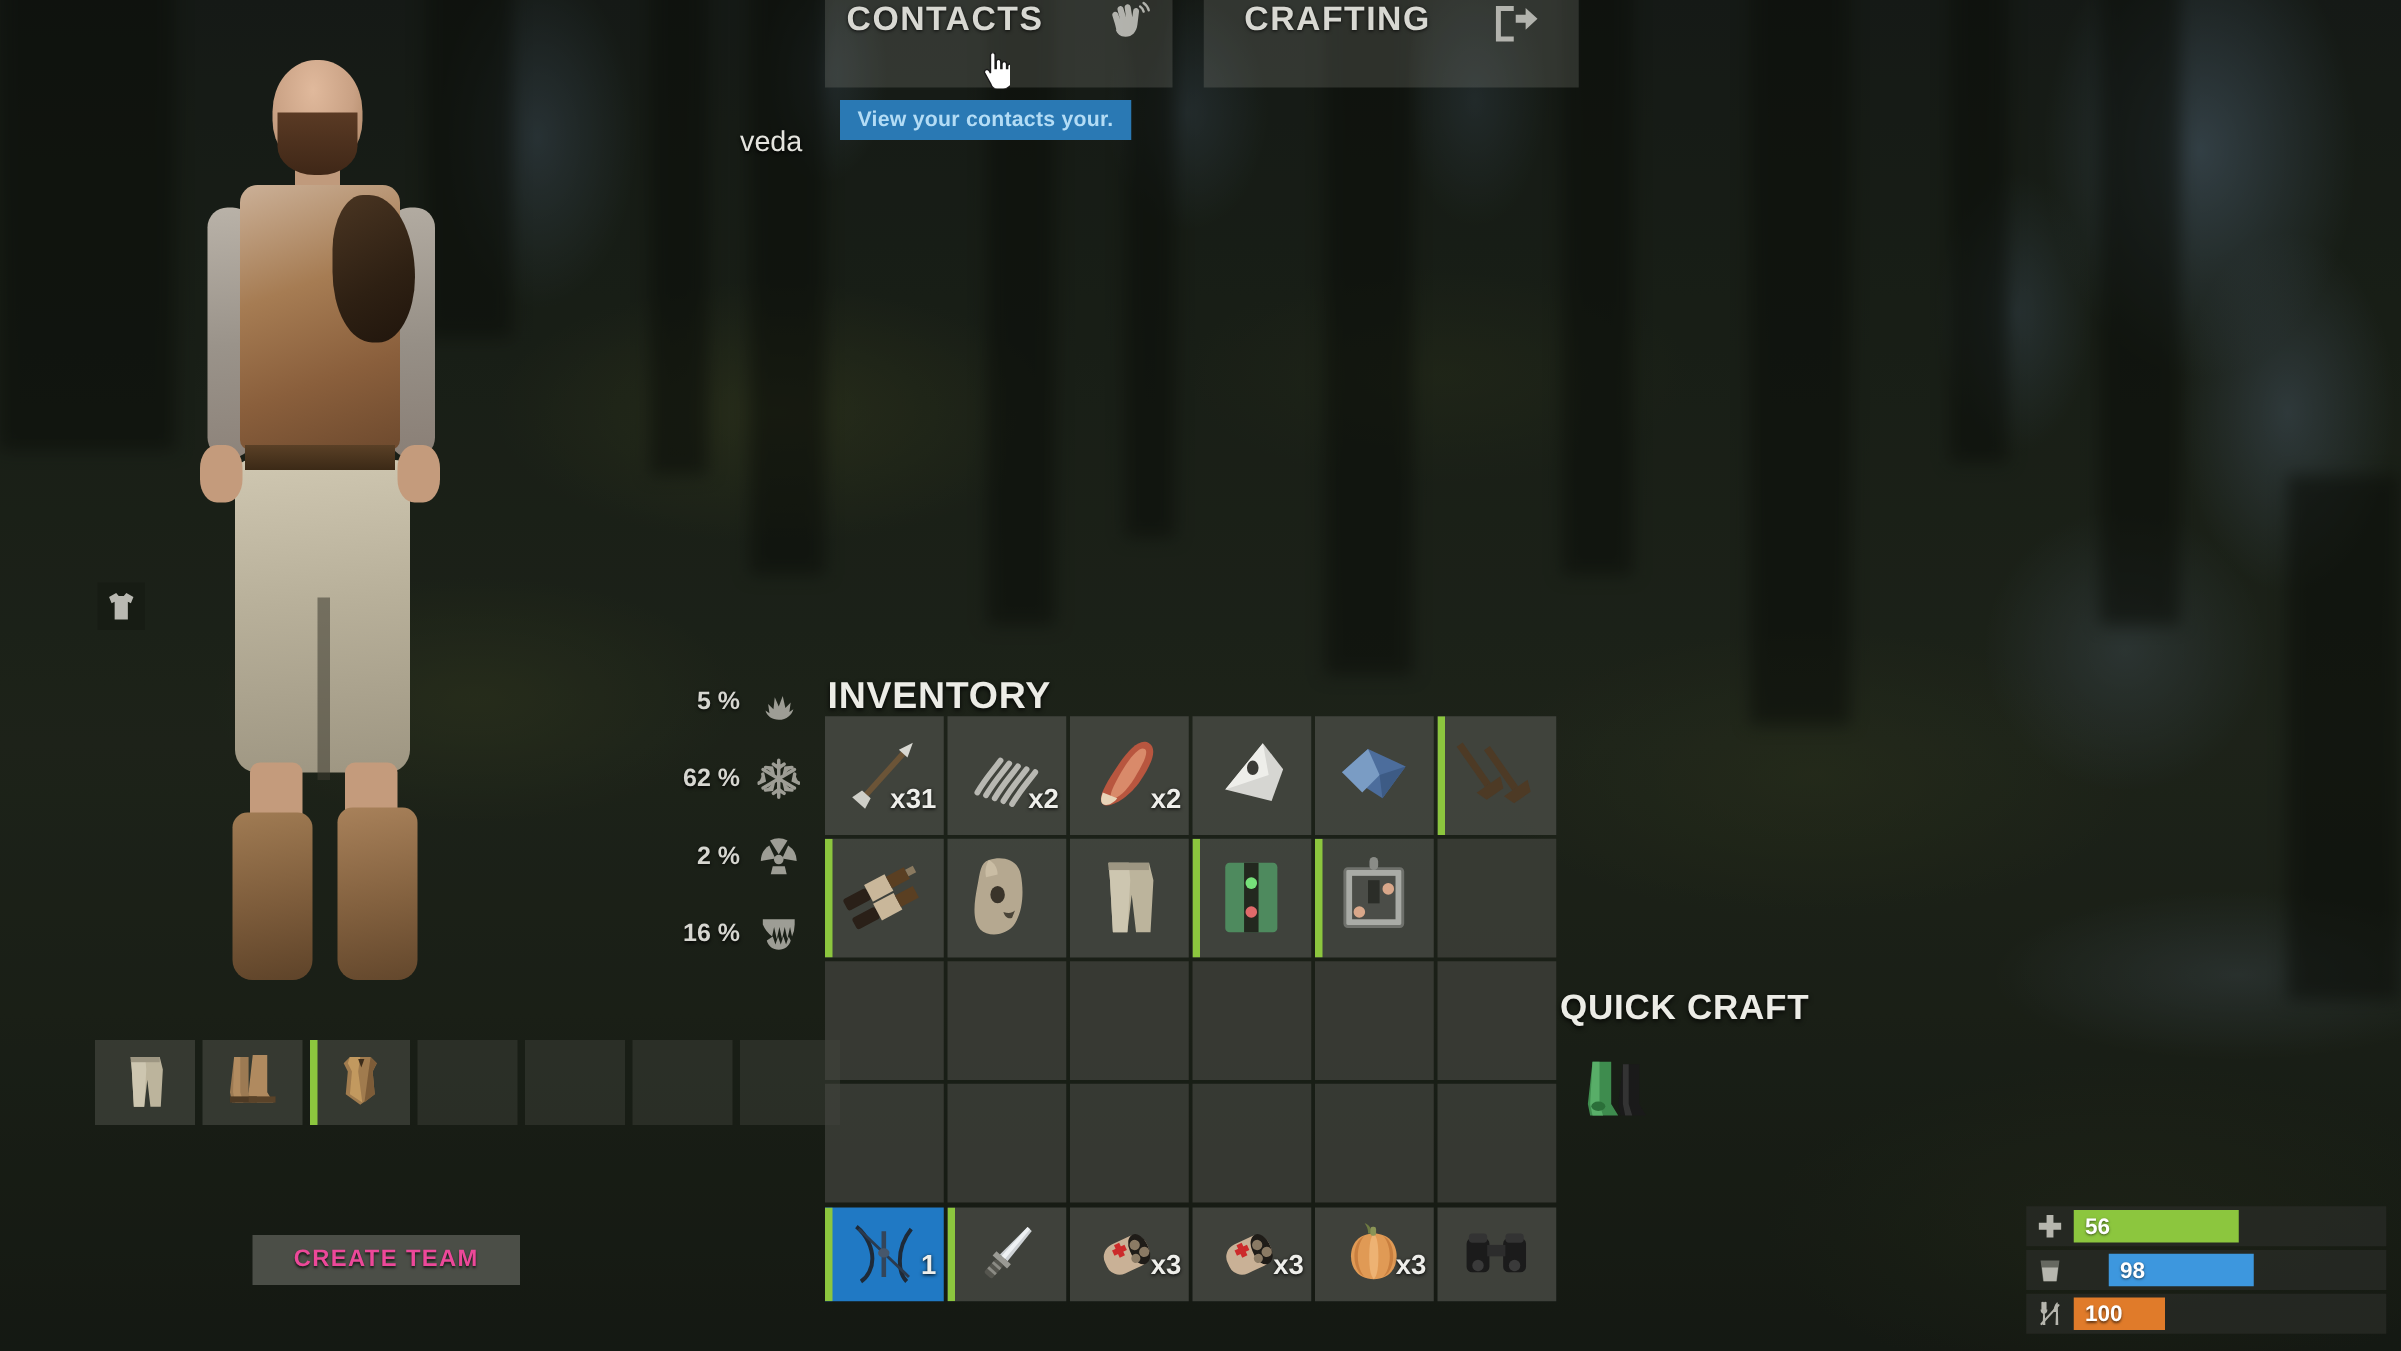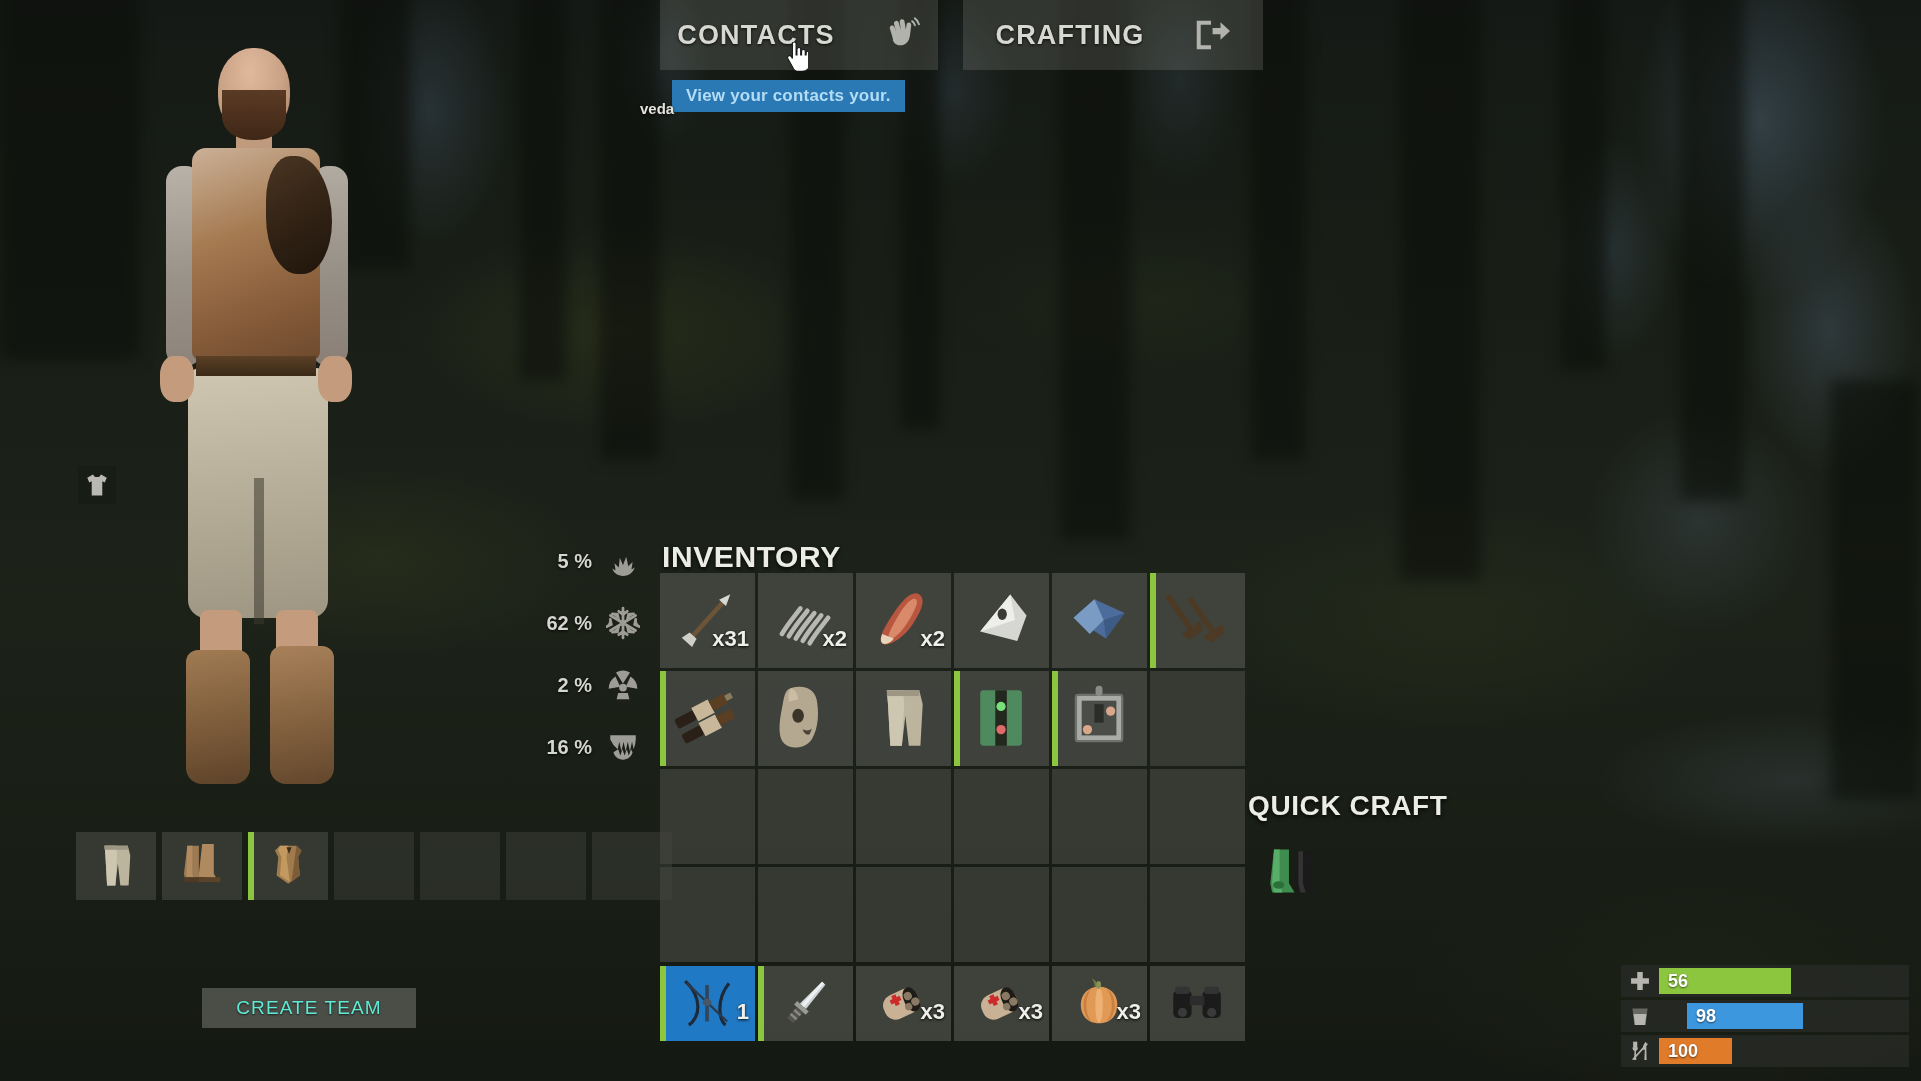--- a/index.html
+++ b/index.html
@@ -69,21 +69,21 @@
   #ch-legsep { left: 124px; top: 440px; width: 10px; height: 146px; background: rgba(60,58,48,0.55); }
   #ch-shinL  { left: 70px; top: 572px; width: 42px; height: 70px; background: #c49b7c; border-radius: 8px; }
   #ch-shinR  { left: 146px; top: 572px; width: 42px; height: 70px; background: #c49b7c; border-radius: 8px; }
   #ch-bootL  { left: 56px; top: 612px; width: 64px; height: 134px; border-radius: 12px 12px 16px 16px; background: linear-gradient(170deg, #a07b53 0%, #7d5c3b 55%, #5e4329 100%); }
   #ch-bootR  { left: 140px; top: 608px; width: 64px; height: 138px; border-radius: 12px 12px 16px 16px; background: linear-gradient(170deg, #a8815a 0%, #83613f 55%, #63472c 100%); }
 
   
   #topbar { position: absolute; left: 0; top: 0; width: 100%; height: 76px; }
   .tab {
     position: absolute; top: 0; height: 70px;
-    display: flex; align-items: center; justify-content: center;
+    display: flex; align-items: flex-start; justify-content: center;
     gap: 46px;
     background: rgba(168,168,160,0.20);
     cursor: pointer;
   }
   .tab-label {
     font-size: 27px; font-weight: bold; letter-spacing: 1.2px;
     color: #d8d8d2;
     text-shadow: 0 1px 3px rgba(0,0,0,0.8);
   }
   #tab-contacts { left: 660px; width: 278px; }
@@ -101,23 +101,22 @@
     color: #b3dcf5;
     letter-spacing: 0.2px;
   }
   #cursor {
     position: absolute; left: 786px; top: 42px;
     width: 22px; height: 30px; pointer-events: none;
   }
 
   #player-name {
     position: absolute; left: 592px; top: 100px;
-    font-size: 15px; font-weight: bold; color: #e4e4de;
+    font-size: 23px; font-weight: normal; color: #e4e4de;
     text-shadow: 0 1px 3px rgba(0,0,0,0.9);
-    margin-left: 48px;
   }
 
   
   #shirt-toggle {
     position: absolute; left: 78px; top: 466px;
     width: 38px; height: 38px;
     background: rgba(22,26,20,0.72);
     display: flex; align-items: center; justify-content: center;
     cursor: pointer;
   }
@@ -153,22 +152,22 @@
   .dura {
     position: absolute; left: 0; top: 0; bottom: 0; width: 6px;
     background: #8cc63e;
   }
 
   #create-team {
     position: absolute; left: 202px; top: 988px;
     width: 214px; height: 40px;
     background: rgba(150,150,143,0.42);
     display: flex; align-items: center; justify-content: center;
-    font-size: 19px; font-weight: normal; letter-spacing: 1.1px;
-    color: #5eead4; cursor: pointer;
+    font-size: 19px; font-weight: bold; letter-spacing: 1.1px;
+    color: #ec4899; cursor: pointer;
     text-shadow: 0 1px 2px rgba(0,0,0,0.7);
   }
 
   
   #inv-title {
     position: absolute; left: 662px; top: 540px;
     font-size: 30px; font-weight: bold; letter-spacing: 0.6px;
     color: #ececE6;
     text-shadow: 0 2px 4px rgba(0,0,0,0.85);
   }

